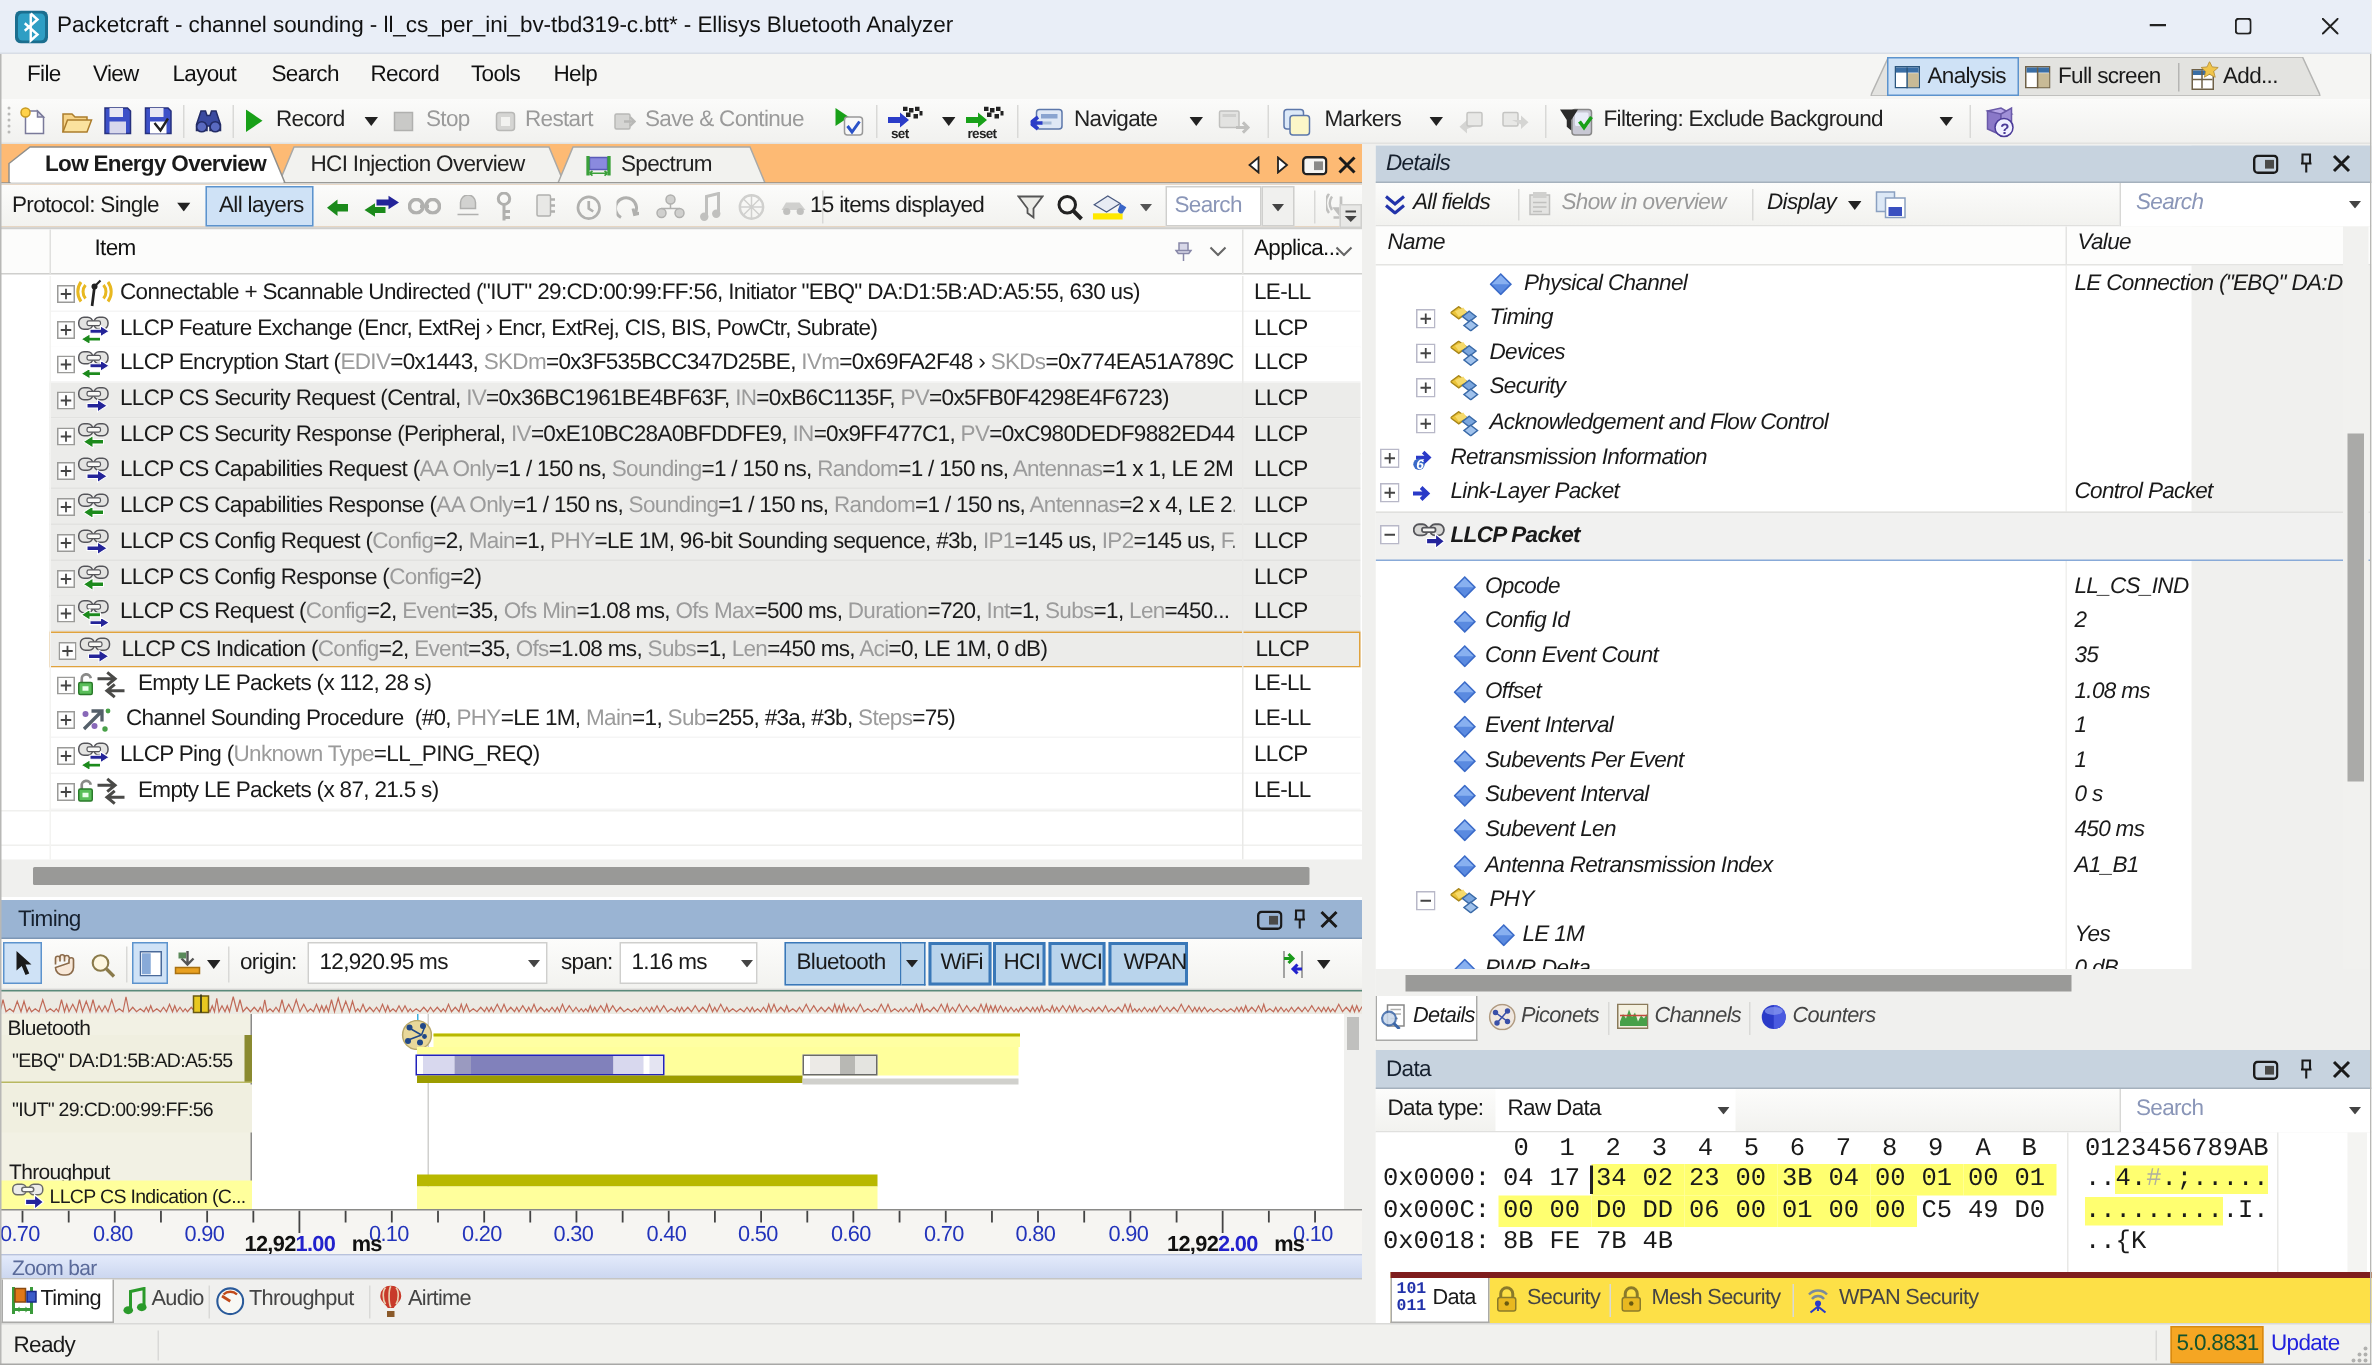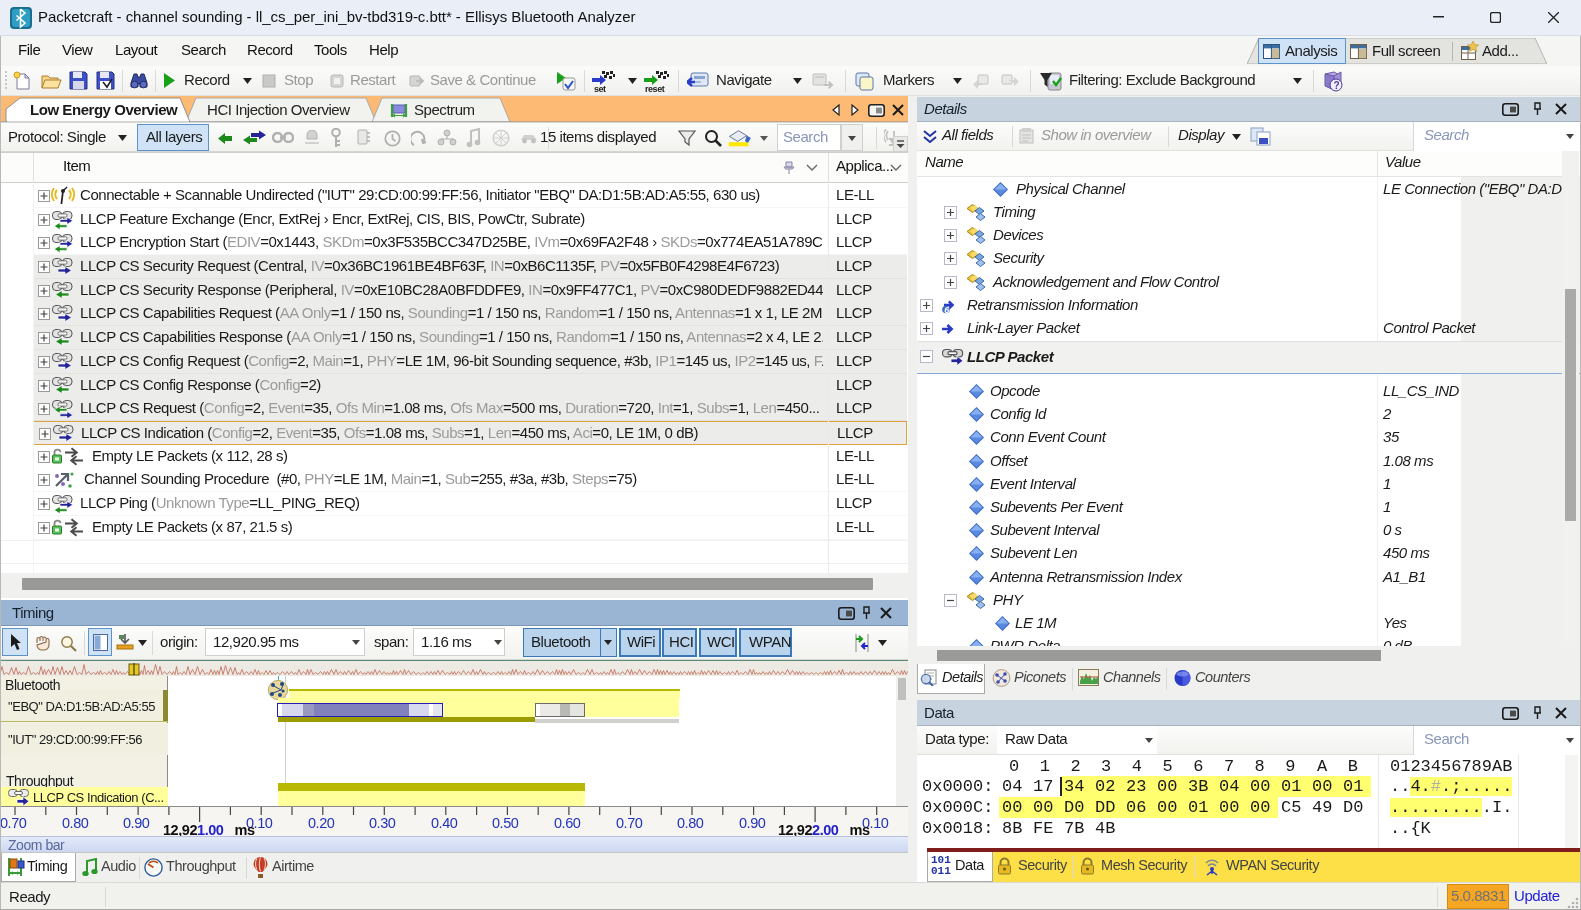--- a/index.html
+++ b/index.html
@@ -1284,21 +1284,21 @@
 </div>
 
 <div class="abs" style="left:0;top:36px;width:1px;height:874px;background:#b8b8b6;z-index:50"></div>
 <div class="abs" style="left:1580px;top:36px;width:1px;height:874px;background:#b8b8b6;z-index:50"></div>
 <div class="abs" style="left:0;top:909px;width:1581px;height:1px;background:#a8a8a6;z-index:50"></div>
 <div id="statusbar">
   <div class="abs" style="left:9px;top:5px">Ready</div>
   <div class="sep" style="left:105px;top:4px;height:20px"></div>
   <div class="sep" style="left:1437px;top:4px;height:20px"></div>
   <div class="abs" style="left:1447px;top:1px;width:62px;height:25px;background:#f5a623;border:1px solid #d88a10"></div>
-  <div class="abs" style="left:1451px;top:4px;color:#737373">5.0.8831</div>
+  <div class="abs" style="left:1451px;top:4px;color:#14532d">5.0.8831</div>
   <div class="abs" style="left:1514px;top:4px;color:#2222dd">Update</div>
   <svg class="abs" style="left:1566px;top:13px" width="13" height="13">
       <g fill="#b0b0ae">
         <circle cx="11" cy="3" r="1.3"></circle>
         <circle cx="11" cy="7" r="1.3"></circle>
         <circle cx="11" cy="11" r="1.3"></circle>
         <circle cx="7" cy="7" r="1.3"></circle>
         <circle cx="7" cy="11" r="1.3"></circle>
         <circle cx="3" cy="11" r="1.3"></circle>
       </g>

